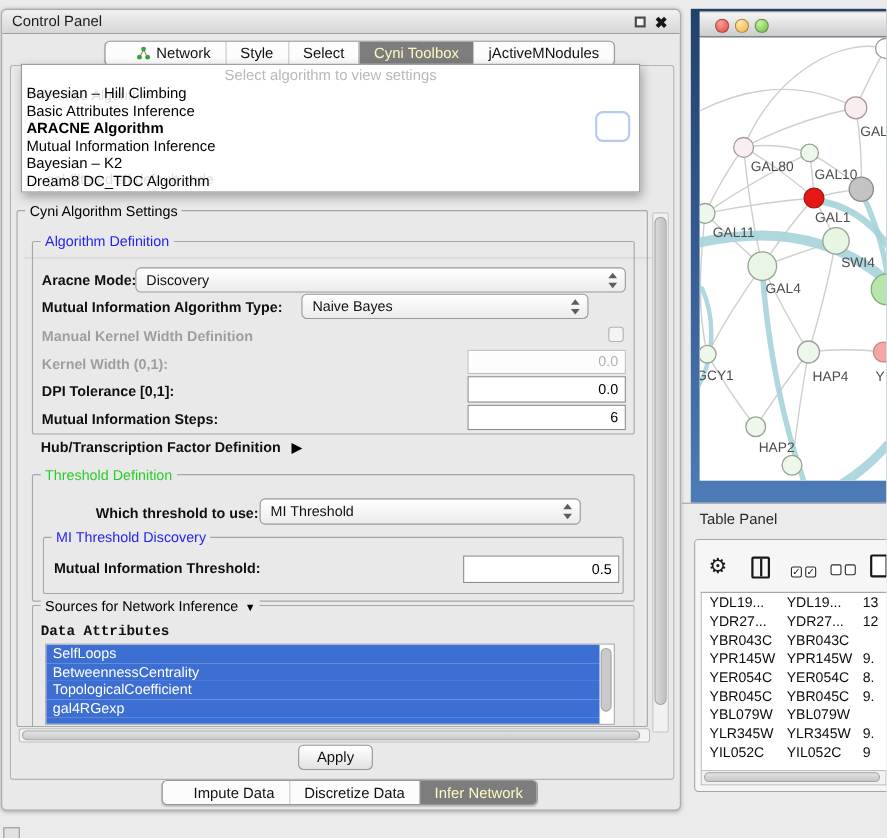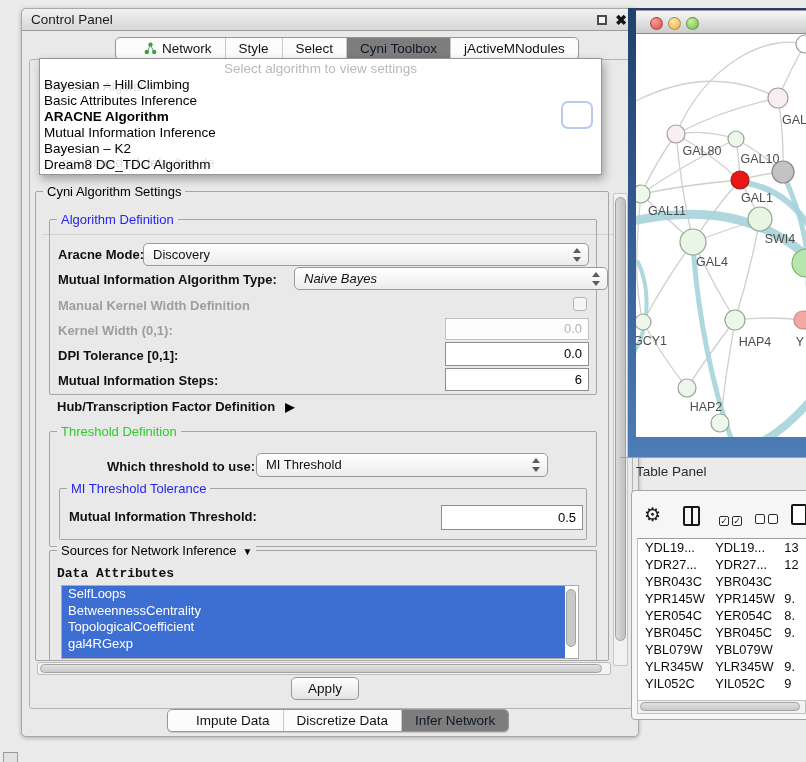--- a/index.html
+++ b/index.html
@@ -1,31 +1,31 @@
 <!DOCTYPE html>
 <html><head>
 <meta charset="utf-8">
 <style>
   * { margin:0; padding:0; box-sizing:border-box; }
   body { font-family:"Liberation Sans", sans-serif; background:#ebebeb; }
   .screen { position:relative; width:806px; height:762px; background:#ebebeb; overflow:hidden; font-family:"Liberation Sans", sans-serif; }
 
   
   .cp { position:absolute; left:1px; top:8px; width:618px; height:729px; background:#e9e9e9;
-        border:1px solid #a9a9a9; border-radius:5px; box-shadow:0 1px 4px rgba(0,0,0,.28);margin-left:20px; }
+        border:1px solid #a9a9a9; border-radius:5px; box-shadow:0 1px 4px rgba(0,0,0,.28); }
   .cp-titlebar { position:absolute; left:0; right:0; top:0; height:22px;
         background:linear-gradient(#f1f1f1,#d7d7d7); border-bottom:1px solid #9c9c9c; border-radius:5px 5px 0 0; }
   .cp-title { position:absolute; left:9px; top:3px; font-size:13.5px; color:#1c1c1c; }
   .float-btn { position:absolute; right:31px; top:6px; width:10px; height:10px; border:2px solid #4a4a4a; background:#f5f5f5; }
   .close-btn { position:absolute; right:11px; top:2px; font-size:14px; font-weight:bold; color:#151515; line-height:18px; }
 
   .tabbar { display:flex; border:1px solid #979797; border-radius:5px; overflow:hidden; background:#fcfcfc; box-shadow:0 1px 1px rgba(0,0,0,.15);padding-left:15px; }
   .tabbar .tab { padding:0 13px; font-size:13.5px; line-height:21px; height:21px; color:#111; border-left:1px solid #c9c9c9; display:flex; align-items:center; gap:5px; }
   .tabbar .tab:first-child { border-left:none; }
-  .tabbar .tab.selected { background:#7d7d7d; color:#0f172a; }
+  .tabbar .tab.selected { background:#7d7d7d; color:#fef9c3; }
   .top-tabs { position:absolute; left:93px; top:28px; }
   .bottom-tabs { position:absolute; left:145px; top:700px; }
 
   .content-panel { position:absolute; left:7px; top:50px; width:604px; height:650px;
         border:1px solid #b3b3b3; border-radius:3px; background:#e9e9e9; }
   .hint-line { position:absolute; left:12px; top:174px; width:580px; height:1px; background:rgba(0,0,0,.10); }
 
   
   .popup { position:absolute; left:17px; top:49px; width:563px; height:117px; background:#fff;
         border:1px solid #979797; box-shadow:2px 4px 9px rgba(0,0,0,.32); z-index:9; }
@@ -170,21 +170,21 @@
     </div>
 
     <div class="grp" style="left:27px; top:210px; width:548px; height:176px;">
       <span class="gt blue">Algorithm Definition</span>
     </div>
     <span class="lbl" style="left:36px; top:238px;">Aracne Mode:</span>
     <div class="combo" style="left:121px; top:234px; width:446px; height:23px;">
       <span class="val">Discovery</span><span class="spin"></span>
     </div>
     <span class="lbl" style="left:36px; top:263px;">Mutual Information Algorithm Type:</span>
-    <div class="combo" style="left:272px; top:258px; width:314px; height:23px;font-style:italic;">
+    <div class="combo" style="left:272px; top:258px; width:261px; height:23px;">
       <span class="val">Naive Bayes</span><span class="spin"></span>
     </div>
     <span class="lbl dis" style="left:36px; top:289px;">Manual Kernel Width Definition</span>
     <span class="checkbox" style="left:551px; top:288px;"></span>
     <span class="lbl dis" style="left:36px; top:314px;">Kernel Width (0,1):</span>
     <div class="tfield dis" style="left:423px; top:309px; width:144px; height:22px;">0.0</div>
     <span class="lbl" style="left:36px; top:339px;">DPI Tolerance [0,1]:</span>
     <div class="tfield" style="left:423px; top:333px; width:144px; height:24px; line-height:22px;">0.0</div>
     <span class="lbl" style="left:36px; top:364px;">Mutual Information Steps:</span>
     <div class="tfield" style="left:423px; top:359px; width:144px; height:23px; line-height:21px;">6</div>
@@ -194,21 +194,21 @@
     </div>
 
     <div class="grp" style="left:27px; top:422px; width:548px; height:116px;">
       <span class="gt green">Threshold Definition</span>
     </div>
     <span class="lbl" style="left:85px; top:450px;">Which threshold to use:</span>
     <div class="combo" style="left:234px; top:444px; width:292px; height:24px;">
       <span class="val" style="line-height:22px;">MI Threshold</span><span class="spin"></span>
     </div>
     <div class="grp" style="left:37px; top:479px; width:528px; height:52px;">
-      <span class="gt blue">MI Threshold Tolerance</span>
+      <span class="gt blue">MI Threshold Discovery</span>
     </div>
     <span class="lbl" style="left:47px; top:500px;">Mutual Information Threshold:</span>
     <div class="tfield" style="left:419px; top:496px; width:142px; height:25px; line-height:23px;">0.5</div>
 
     <div class="grp" style="left:27px; top:541px; width:548px; height:111px; border-bottom:none;">
       <span class="gt"><span>Sources for Network Inference</span><span class="tri-down">▼</span></span>
     </div>
     <span class="lbl" style="left:35px; top:557px;font-family:Liberation Mono, monospace;">Data Attributes</span>
     <div class="attr-list" id="attr-list">
         <div class="attr-item" style="background: rgb(61, 110, 210);">SelfLoops</div>

